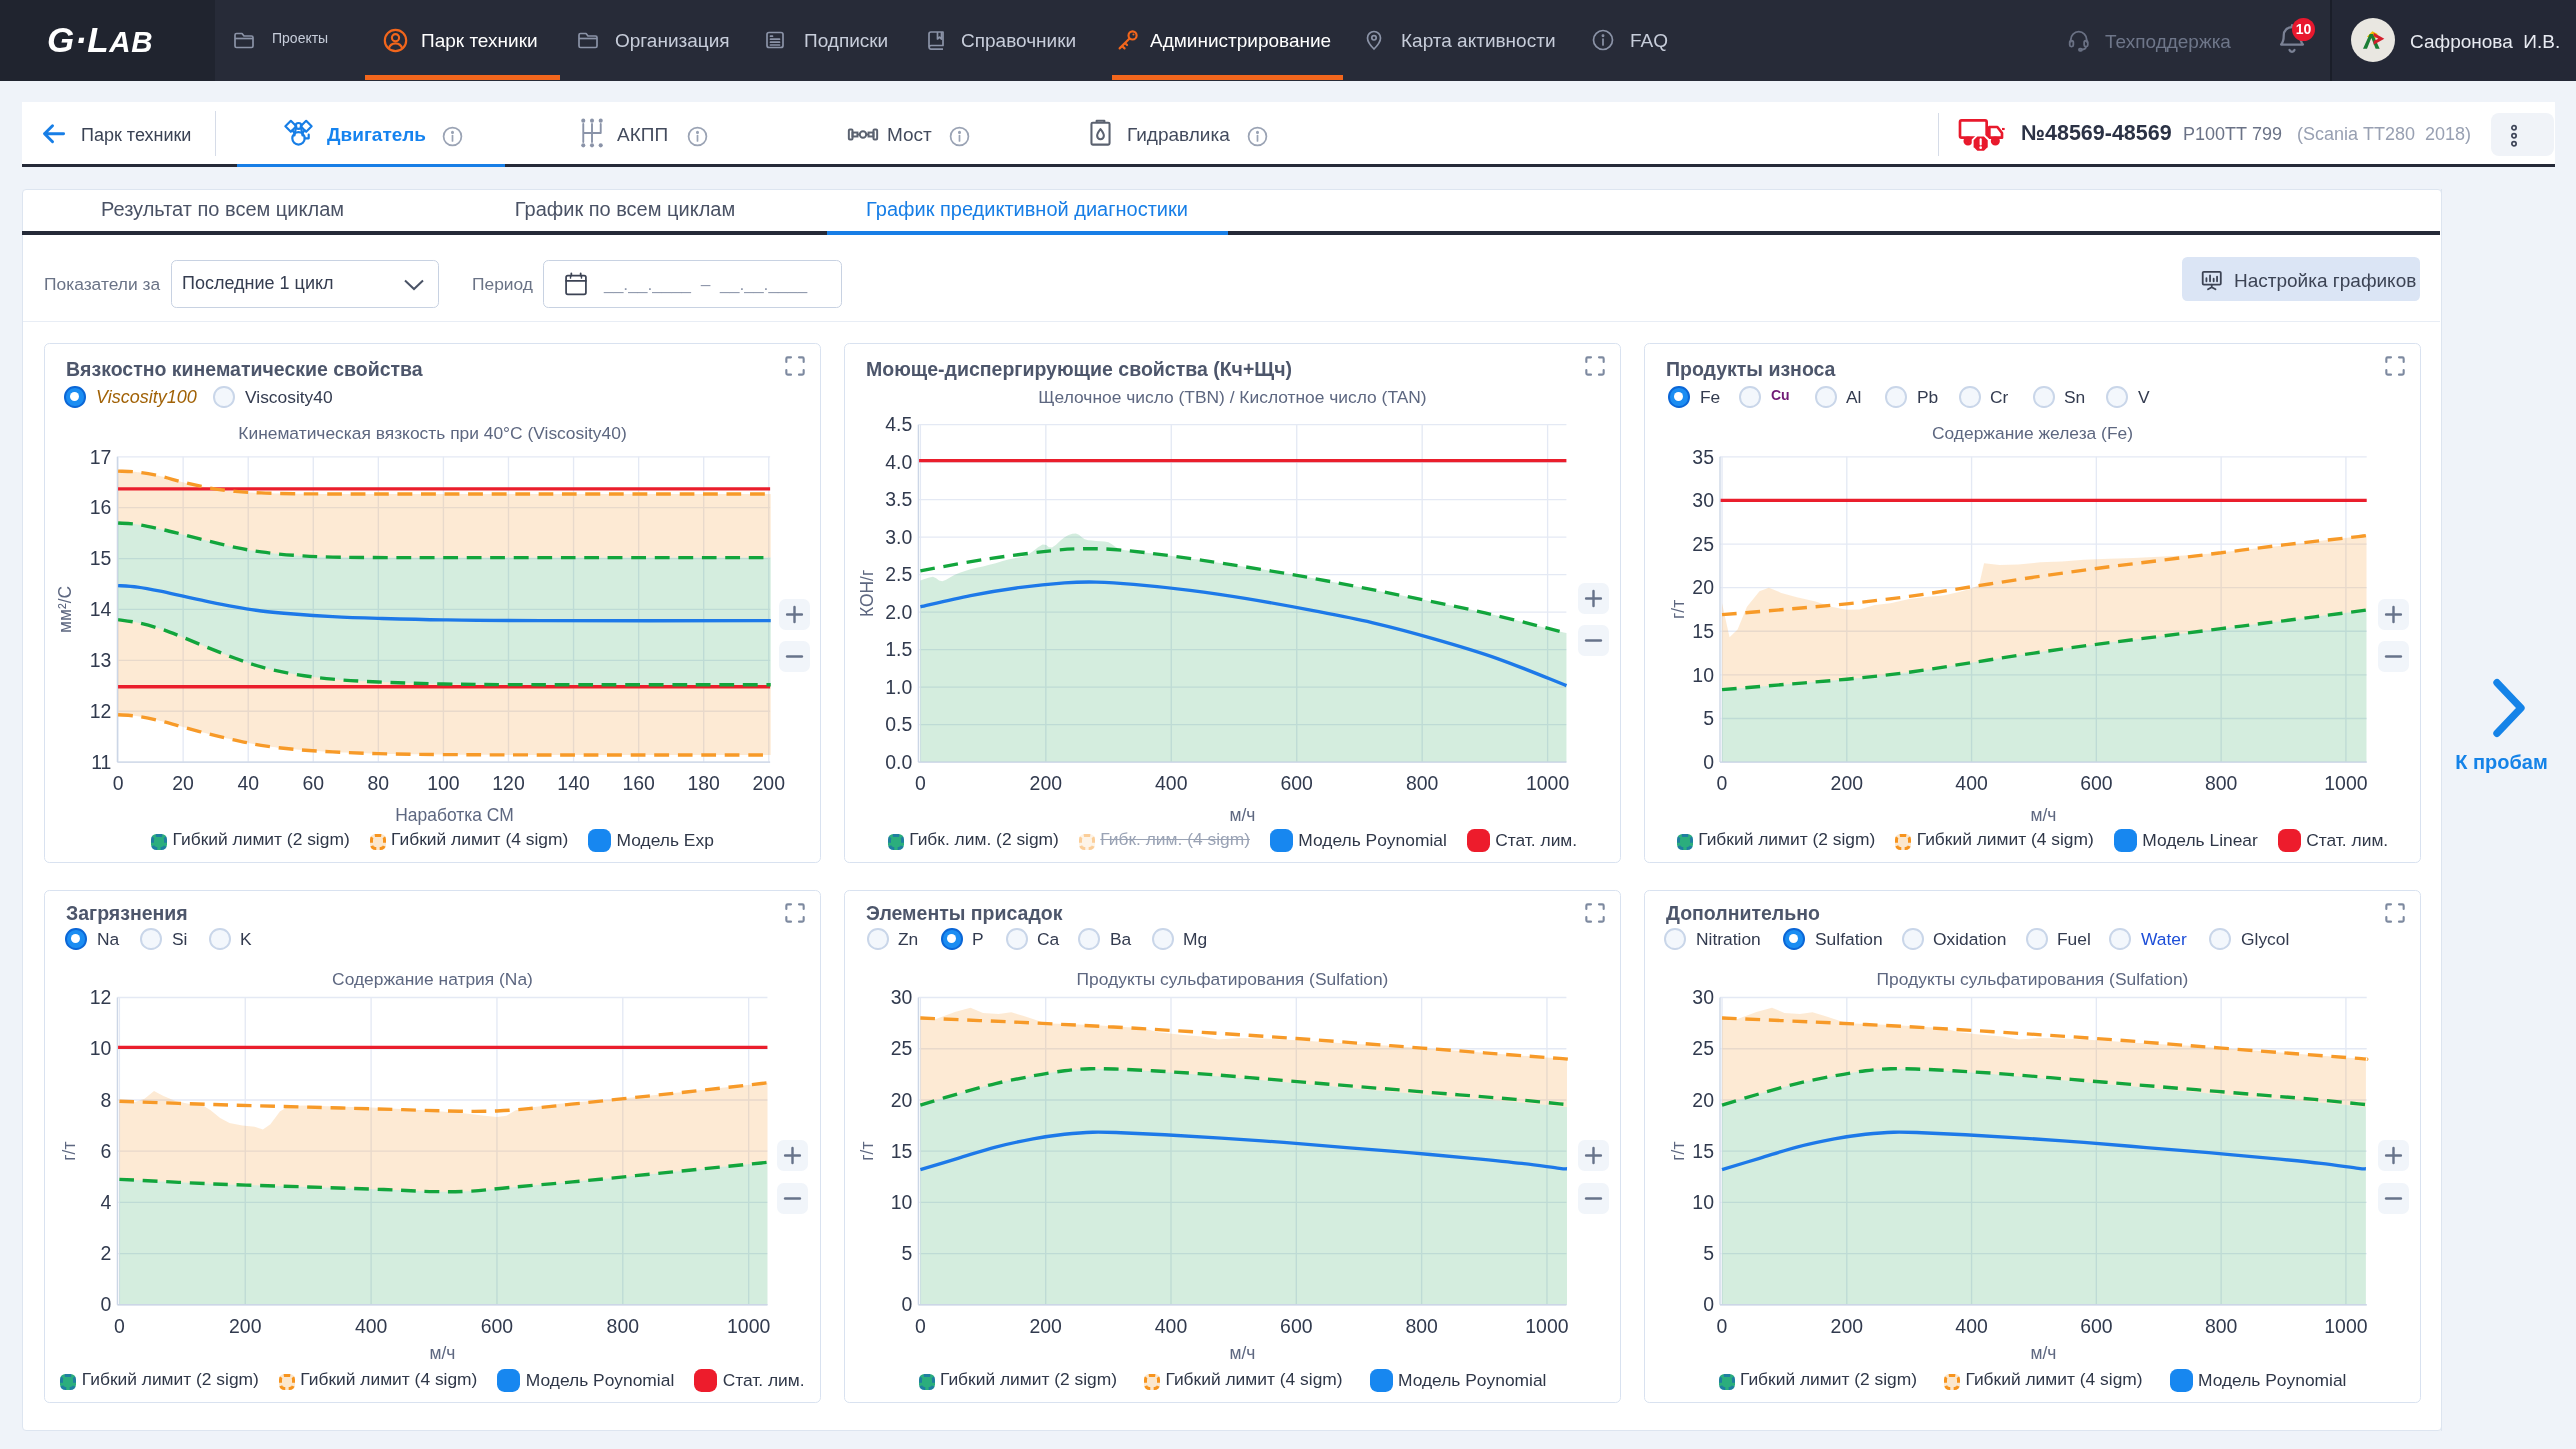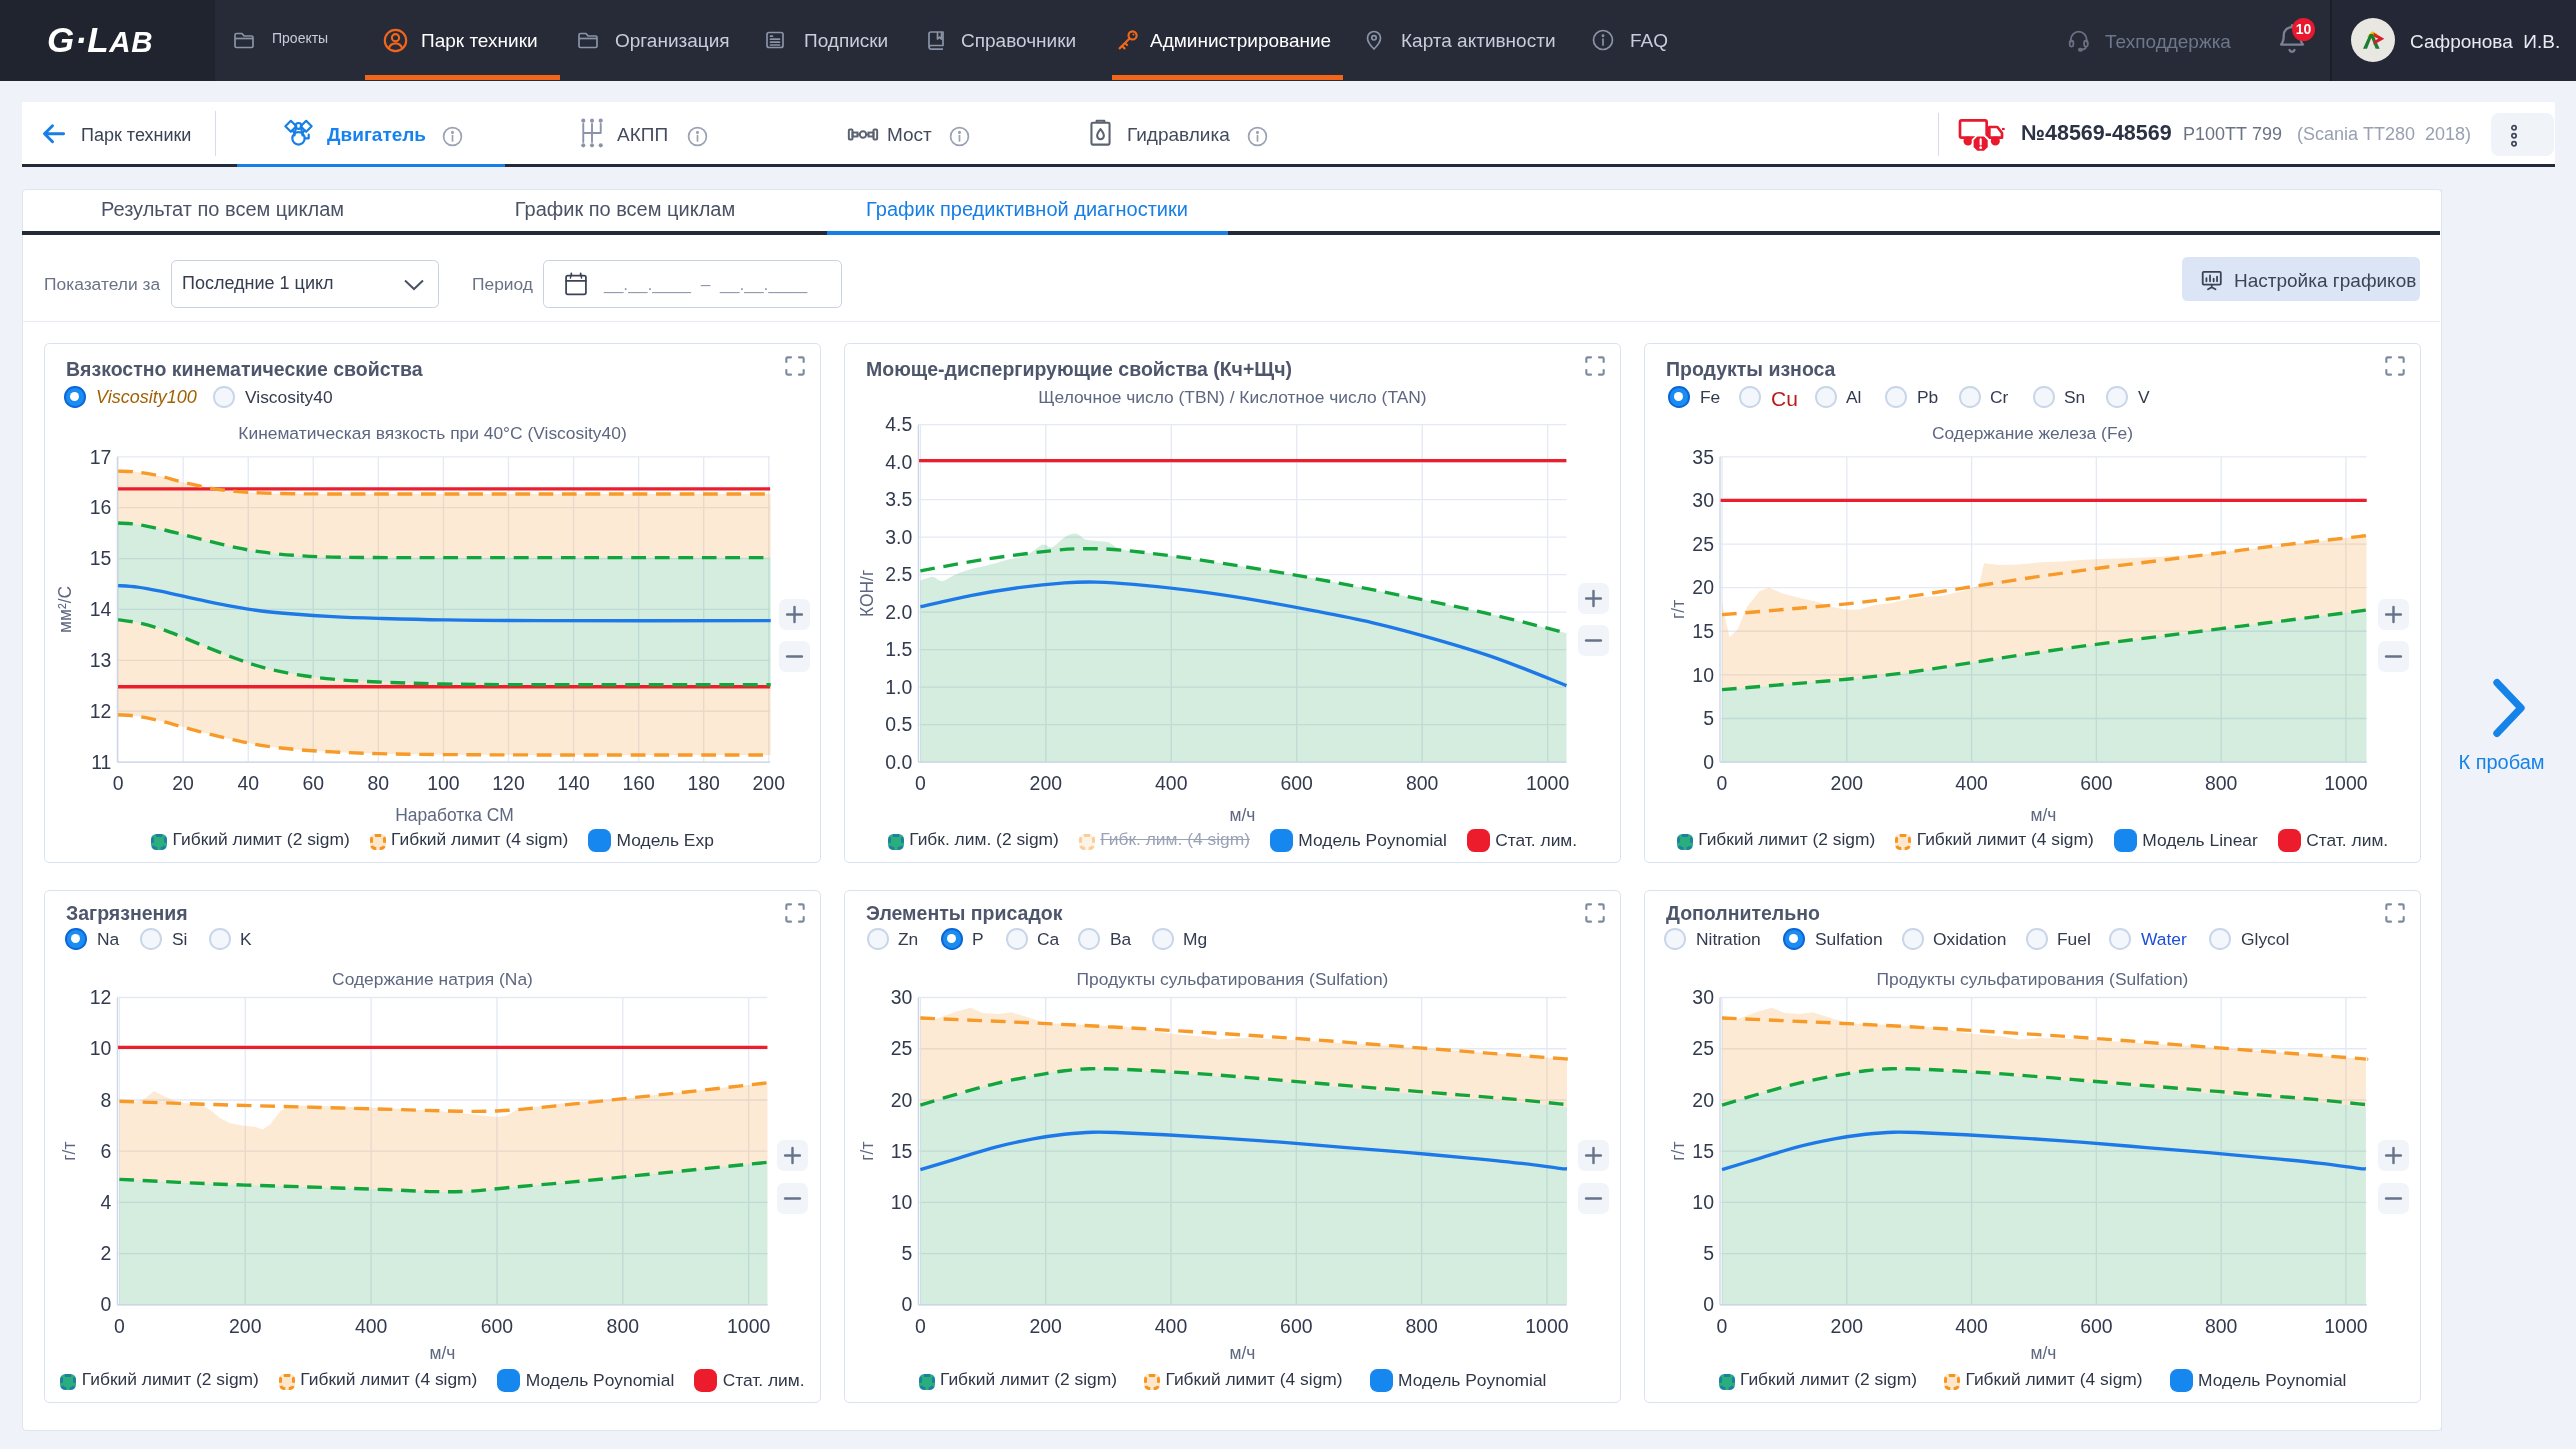--- a/index.html
+++ b/index.html
@@ -343,21 +343,21 @@
 <svg class="abs" style="left:2385px;top:356px;" width="20" height="20" viewBox="0 0 30 30" fill="none" stroke="#7e8aa0" stroke-width="3.2" stroke-linecap="round">
     <path d="M2 9 V4 a2 2 0 0 1 2-2 H9"></path>
     <path d="M21 2 H26 a2 2 0 0 1 2 2 V9"></path>
     <path d="M28 21 V26 a2 2 0 0 1-2 2 H21"></path>
     <path d="M9 28 H4 a2 2 0 0 1-2-2 V21"></path>
   </svg>
 <div class="abs" style="left:1668px;top:386px;width:21.5px;height:21.5px;border-radius:10.7px;background:#1b8df2;border:2px solid #0b66d6;"></div>
 <div class="abs" style="left:1674px;top:392px;width:9.4px;height:9.4px;border-radius:4.7px;background:#fff;"></div>
 <div class="abs" style="left:1700px;top:387px;font-size:17.4px;color:#333b4f;">Fe</div>
 <div class="abs" style="left:1739px;top:386px;width:21.5px;height:21.5px;border-radius:10.7px;background:#f3f7fc;border:2px solid #c9d6e9;"></div>
-<div class="abs" style="left:1771px;top:387px;font-size:21px;color:#b91c1c;">Cu</div>
+<div class="abs" style="left:1771px;top:387px;font-size:14px;color:#701a75;font-weight:bold;">Cu</div>
 <div class="abs" style="left:1815px;top:386px;width:21.5px;height:21.5px;border-radius:10.7px;background:#f3f7fc;border:2px solid #c9d6e9;"></div>
 <div class="abs" style="left:1846px;top:387px;font-size:17.4px;color:#333b4f;">Al</div>
 <div class="abs" style="left:1885px;top:386px;width:21.5px;height:21.5px;border-radius:10.7px;background:#f3f7fc;border:2px solid #c9d6e9;"></div>
 <div class="abs" style="left:1917px;top:387px;font-size:17.4px;color:#333b4f;">Pb</div>
 <div class="abs" style="left:1959px;top:386px;width:21.5px;height:21.5px;border-radius:10.7px;background:#f3f7fc;border:2px solid #c9d6e9;"></div>
 <div class="abs" style="left:1990px;top:387px;font-size:17.4px;color:#333b4f;">Cr</div>
 <div class="abs" style="left:2033px;top:386px;width:21.5px;height:21.5px;border-radius:10.7px;background:#f3f7fc;border:2px solid #c9d6e9;"></div>
 <div class="abs" style="left:2064px;top:387px;font-size:17.4px;color:#333b4f;">Sn</div>
 <div class="abs" style="left:2106px;top:386px;width:21.5px;height:21.5px;border-radius:10.7px;background:#f3f7fc;border:2px solid #c9d6e9;"></div>
 <div class="abs" style="left:2138px;top:387px;font-size:17.4px;color:#333b4f;">V</div>
@@ -621,13 +621,13 @@
     <path d="M12 23 H34 M23 12 V34"></path>
   </svg>
 <div class="abs" style="left:2378px;top:1183px;width:31px;height:31px;background:#f1f5fa;border-radius:6.7px;"></div>
 <svg class="abs" style="left:2378px;top:1183px;" width="31" height="31" viewBox="0 0 46 46" stroke="#67738a" stroke-width="3.6" stroke-linecap="round">
     <path d="M12 23 H34"></path>
   </svg>
 <div class="abs" style="left:2441px;top:189px;width:1.3px;height:1242px;background:#dde5f0;"></div>
 <svg class="abs" style="left:2486px;top:676px;" width="46" height="64" viewBox="0 0 34 48" fill="none" stroke="#1583e8" stroke-width="5.5" stroke-linecap="round" stroke-linejoin="round">
     <path d="M8 5 L26 24 L8 43"></path>
   </svg>
-<div class="abs" style="left:2442px;top:751px;width:119px;text-align:center;font-size:20px;font-weight:normal;color:#1583e8;">К пробам</div>
+<div class="abs" style="left:2442px;top:751px;width:119px;text-align:center;font-size:20px;font-weight:bold;color:#1583e8;">К пробам</div>
 
 </body></html>

